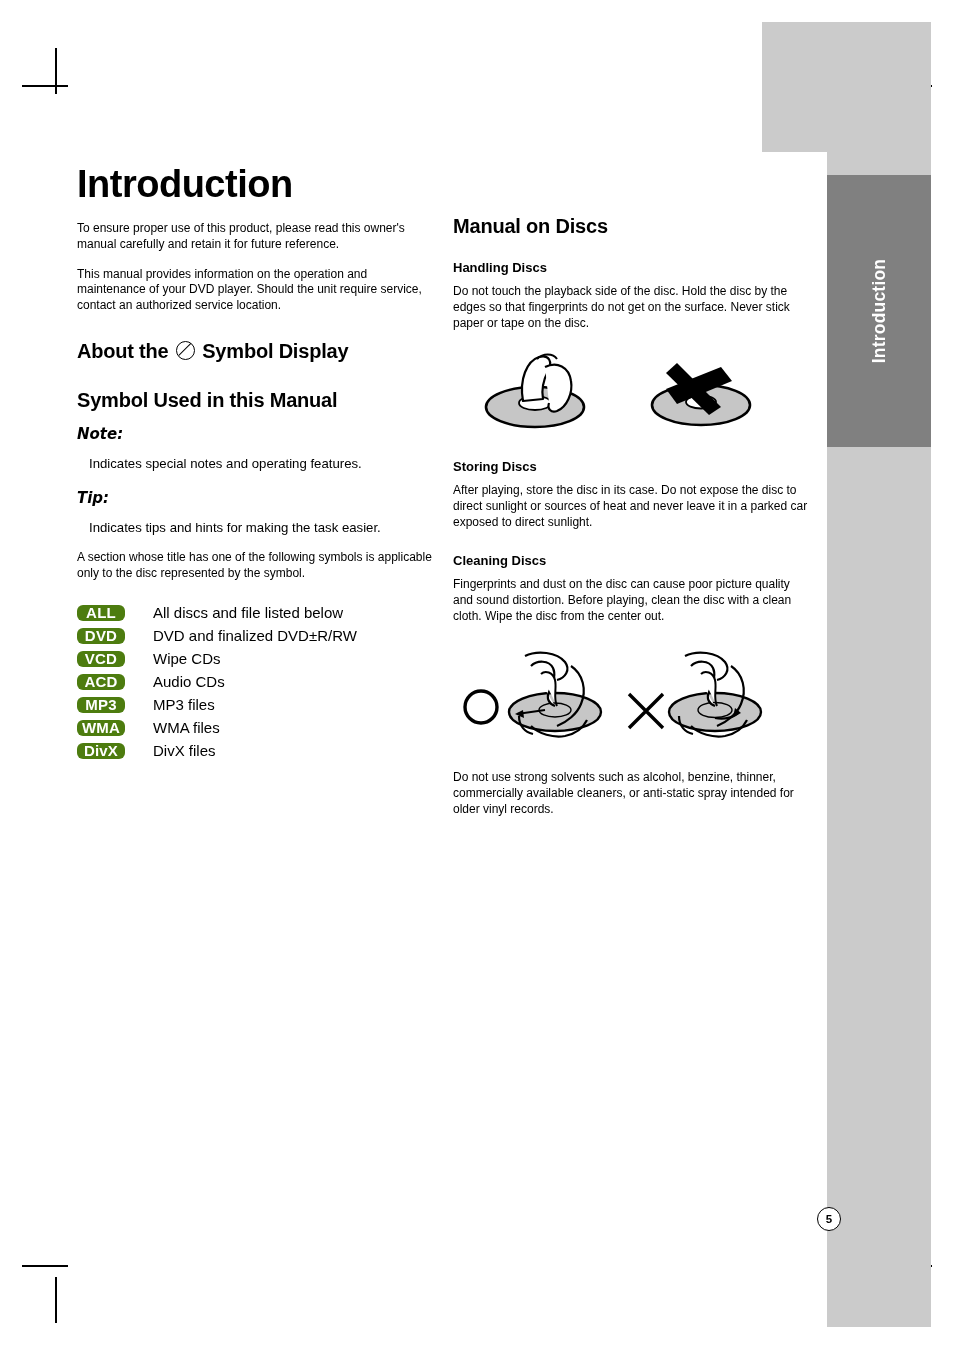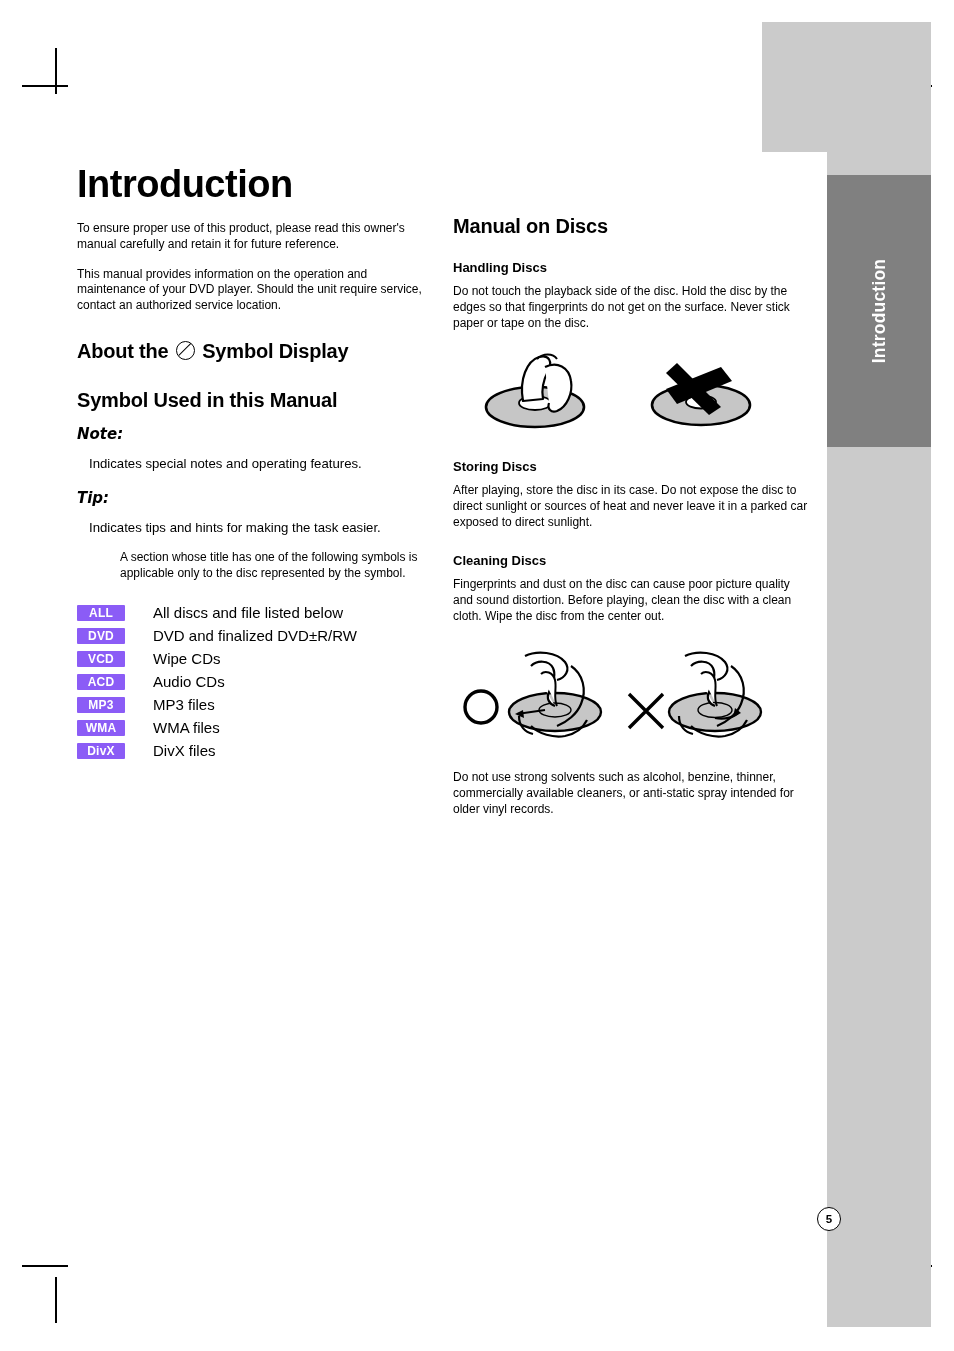--- a/index.html
+++ b/index.html
@@ -147,24 +147,24 @@
   
   .badge-list { margin-top: 22px; }
   .badge-row {
     display: flex;
     align-items: center;
     margin-bottom: 5px;
   }
   .badge {
     width: 48px;
     height: 16px;
-    background: #8b5cf6;
-    border-radius: 1px;
+    background: #4d7c0f;
+    border-radius: 6px;
     color: #ffffff;
-    font-size: 12px;
+    font-size: 15px;
     font-weight: bold;
     display: flex;
     align-items: center;
     justify-content: center;
     flex: 0 0 auto;
     letter-spacing: 0.2px;
   }
   .badge-text {
     margin-left: 28px;
     font-size: 15px;
@@ -210,21 +210,21 @@
 
 
   <h2 class="section">Symbol Used in this Manual</h2>
 
   <div class="label-italic first">Note:</div>
   <p class="label-desc">Indicates special notes and operating features.</p>
 
   <div class="label-italic">Tip:</div>
   <p class="label-desc">Indicates tips and hints for making the task easier.</p>
 
-  <p class="body" style="margin-top:14px;margin-left:43px;">A section whose title has one of the following symbols is applicable only to the disc represented by the symbol.</p>
+  <p class="body" style="margin-top:14px;">A section whose title has one of the following symbols is applicable only to the disc represented by the symbol.</p>
 
   <div class="badge-list">
     <div class="badge-row">
       <span class="badge">ALL</span>
       <span class="badge-text">All discs and file listed below</span>
     </div>
     <div class="badge-row">
       <span class="badge">DVD</span>
       <span class="badge-text">DVD and finalized DVD±R/RW</span>
     </div>

